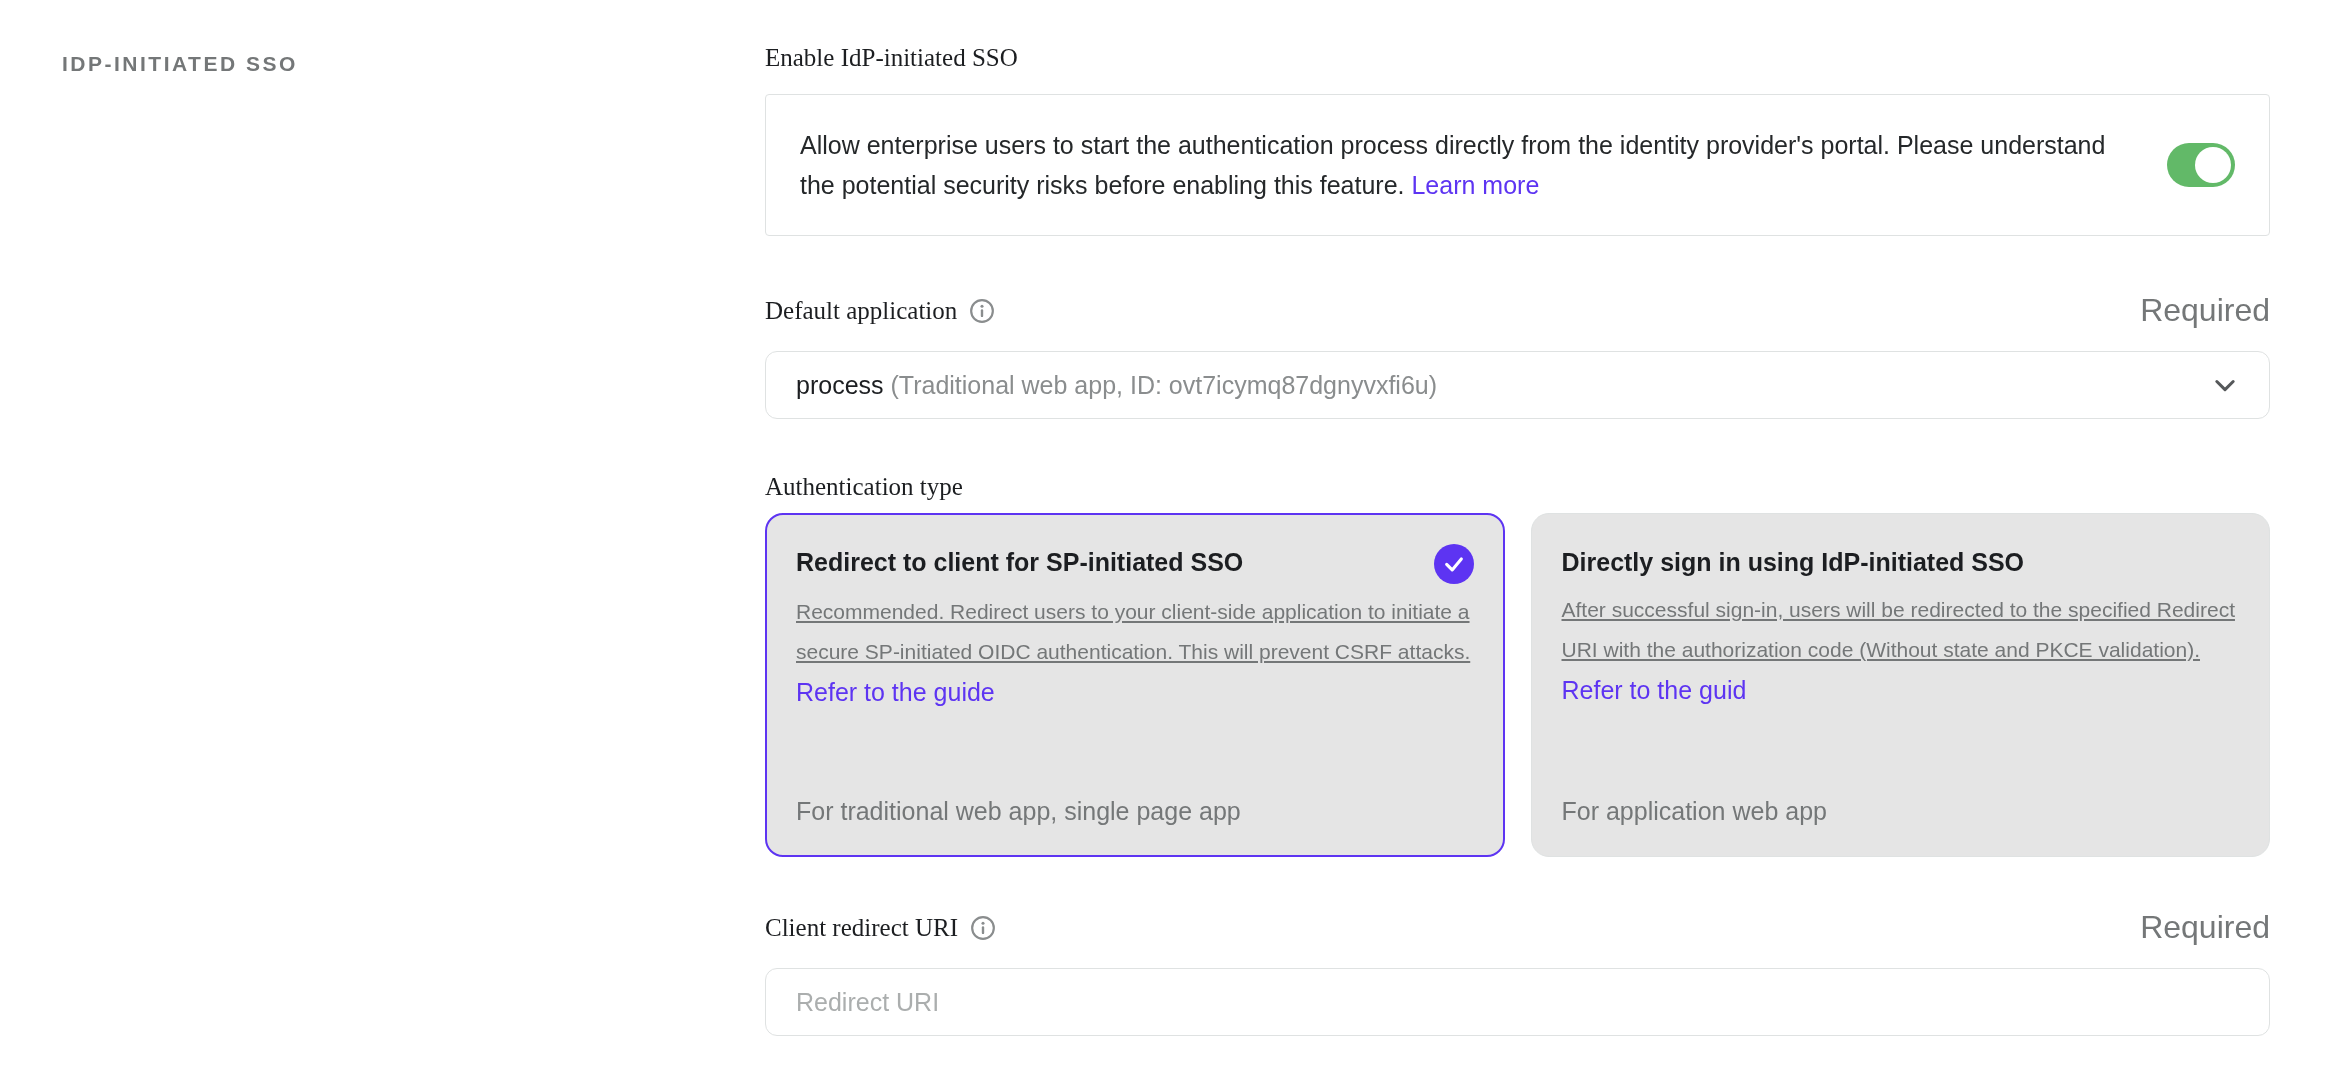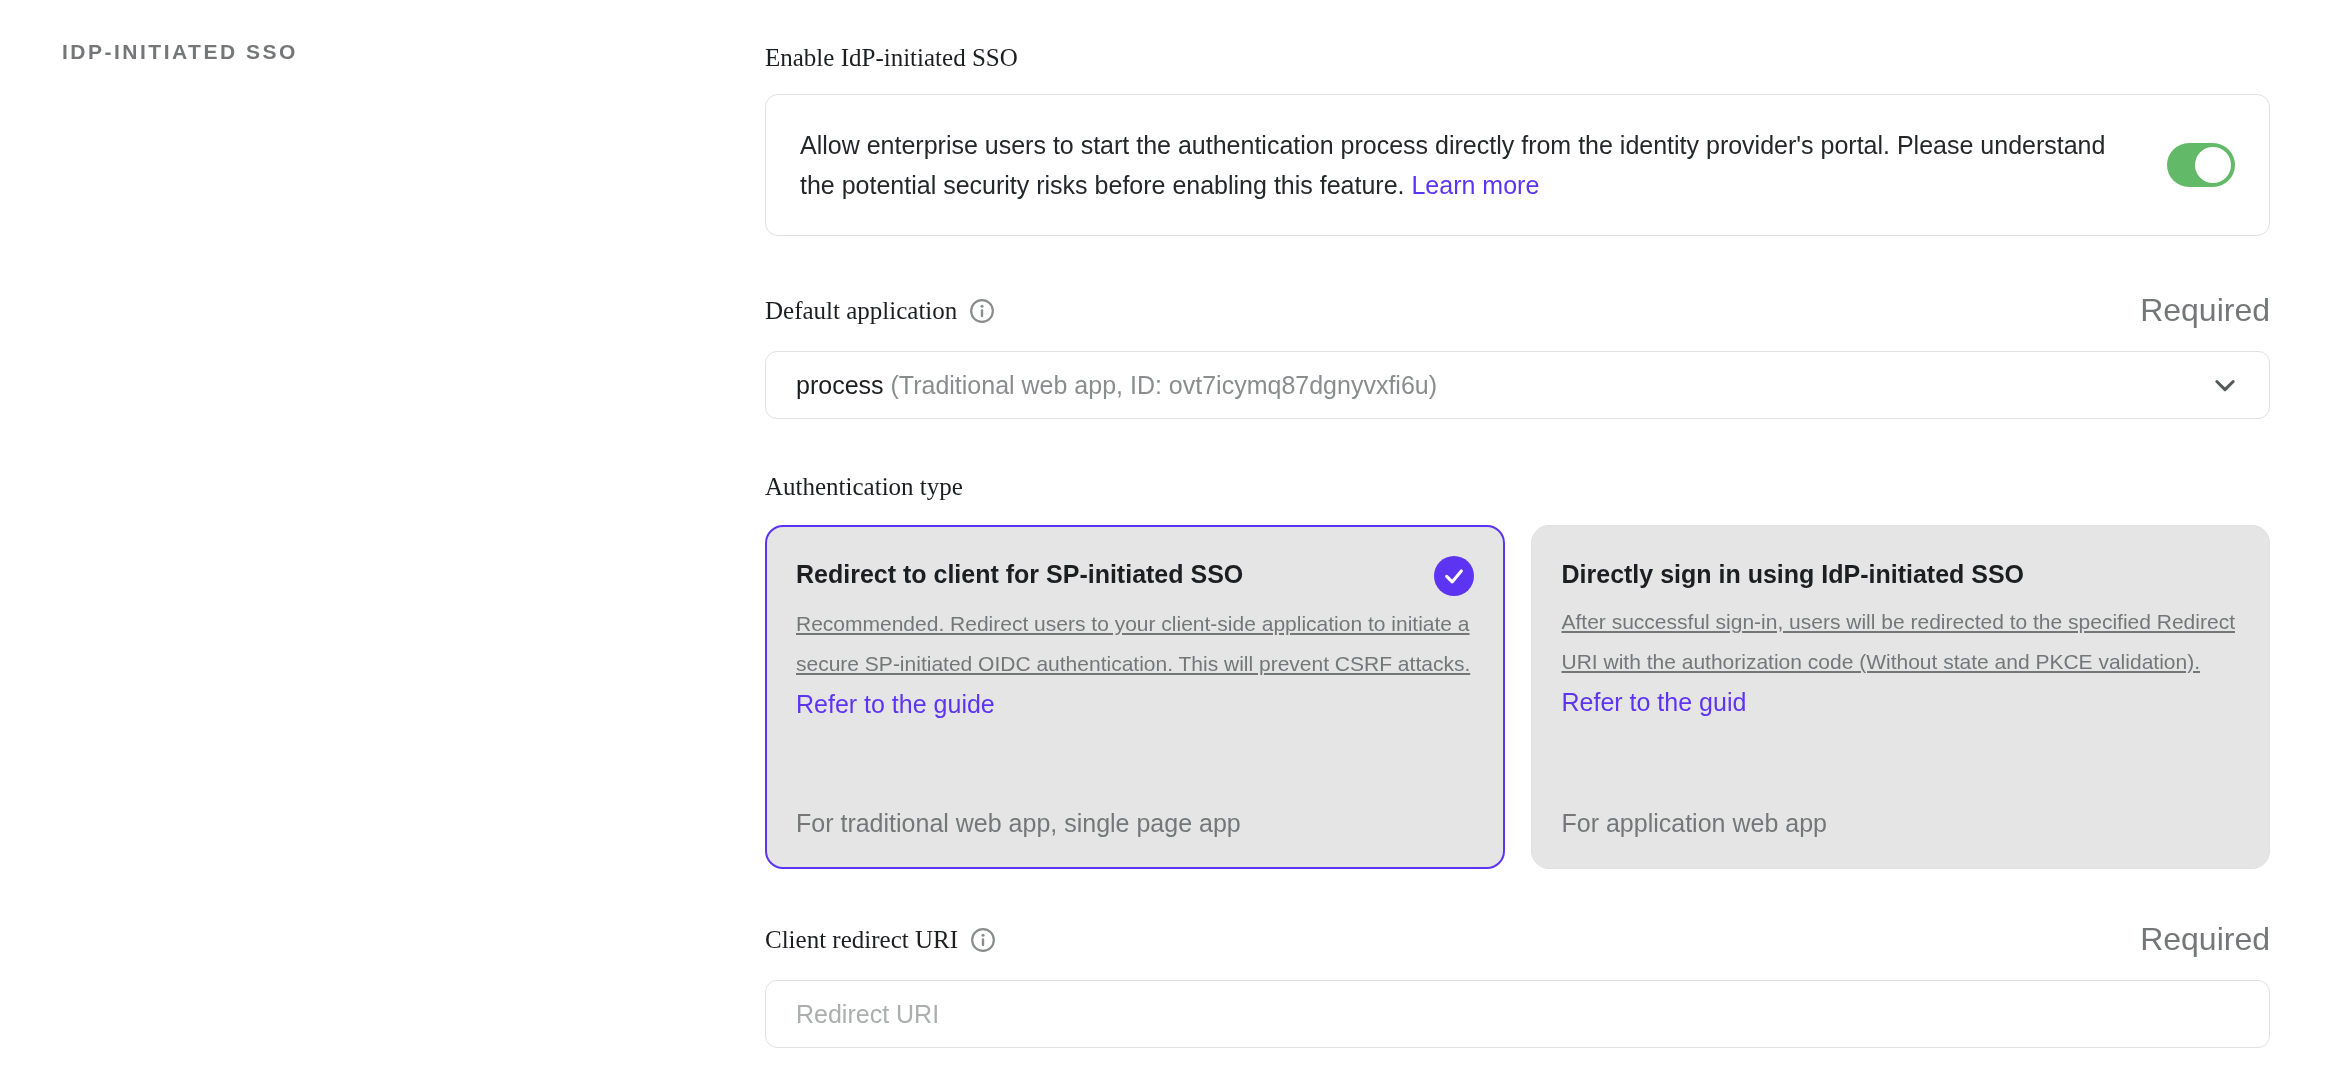--- a/index.html
+++ b/index.html
@@ -7,21 +7,21 @@
   body {
     width: 2336px; height: 1070px;
     font-family: "Liberation Sans", sans-serif;
     color: #1c1e21;
     position: relative;
     overflow: hidden;
   }
   .page { width: 2336px; height: 1070px; position: relative; background: #ffffff; border-radius: 18px; }
 
   
-  .left-col { position: absolute; left: 62px; top: 40px; width: 610px; }
+  .left-col { position: absolute; left: 62px; top: 52px; width: 610px; }
   .left-heading {
     font-size: 21px; font-weight: 700; letter-spacing: 2.5px;
     color: #747778; margin-bottom: 28px;
   }
   .left-desc { font-size: 24px; line-height: 40px; color: #747778; }
 
   
   .right-col { position: absolute; left: 765px; top: 44px; width: 1505px; }
 
   .field-label-row {
@@ -32,21 +32,21 @@
     font-size: 25px; font-weight: 500; color: #1c1e21;
     display: flex; align-items: center; gap: 10px; font-family: Liberation Serif, serif;
   }
   .required-tag { font-size: 32px; font-weight: 400; color: #747778; }
 
   .info-icon { width: 26px; height: 26px; color: #8a8d8e; display: inline-flex; margin-left: 2px; }
   .info-icon svg { width: 100%; height: 100%; }
 
   
   .toggle-card {
-    border: 1px solid #dfe2e2; border-radius: 13px;
+    border: 1px solid #dfe2e2; border-radius: 4px;
     padding: 30px 34px; display: flex; align-items: center; gap: 40px;
     margin-bottom: 56px;
   }
   .toggle-card-text { font-size: 25px; line-height: 40px; color: #25282a; flex: 1; }
   .inline-link { color: #5d34f2; text-decoration: none; cursor: pointer; }
 
   .toggle {
     width: 68px; height: 44px; border-radius: 22px; background: #c4c7c7;
     position: relative; flex: 0 0 auto; cursor: pointer;
   }
@@ -66,21 +66,21 @@
     padding: 0 30px; background: #ffffff; cursor: pointer;
   }
   .select-value { font-size: 25px; color: #1c1e21; white-space: nowrap; overflow: hidden; }
   .select-value .muted { color: #8a8d8e; }
   .chevron-icon { width: 28px; height: 28px; color: #55585a; flex: 0 0 auto; }
   .chevron-icon svg { width: 100%; height: 100%; }
 
   .section-gap { margin-bottom: 54px; }
 
   
-  .auth-label { margin-bottom: 24px; }
+  .auth-label { margin-bottom: 12px; }
   .radio-grid { display: grid; grid-template-columns: 1fr 1fr; gap: 26px; margin-bottom: 52px; }
   .radio-card {
     border: 1px solid #dfe2e2; border-radius: 18px;
     padding: 28px 30px 30px 30px;
     min-height: 344px;
     display: flex; flex-direction: column;
     position: relative; cursor: pointer; background: #e5e5e5;
   }
   .radio-card.selected { border: 2px solid #5d34f2; padding: 27px 29px 29px 29px; }
   .radio-card-head { display: flex; align-items: flex-start; justify-content: space-between; gap: 16px; }

